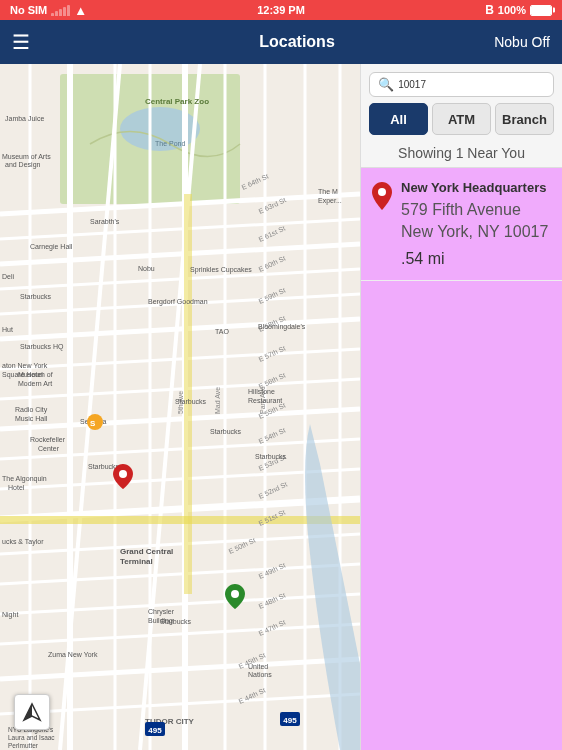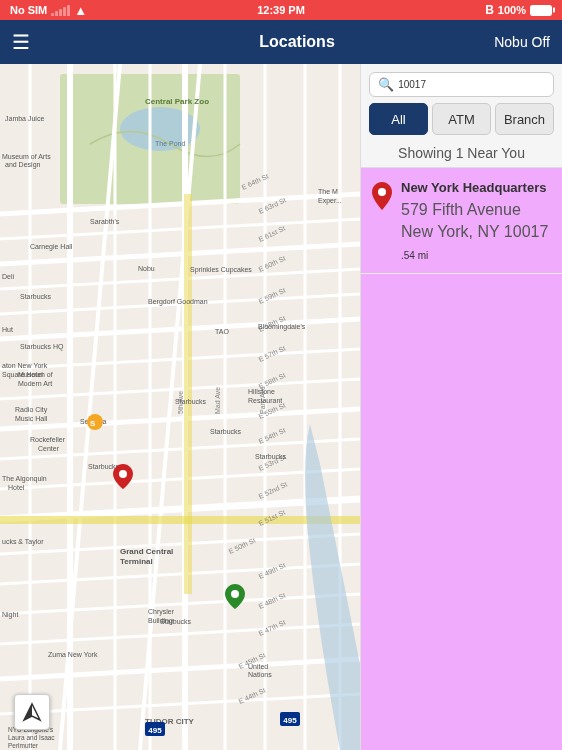--- a/index.html
+++ b/index.html
@@ -123,21 +123,21 @@
       display: flex;
       padding: 0 8px 6px 8px;
       gap: 4px;
     }
     .filter-btn {
       flex: 1;
       height: 32px;
       border: 1px solid #ccc;
       border-radius: 5px;
       font-size: 13px;
-      font-weight: 400;
+      font-weight: 700;
       cursor: pointer;
       background: #e8e8e8;
       color: #333;
     }
     .filter-btn.active {
       background: #1a3a6b;
       color: #fff;
       border-color: #1a3a6b;
     }
 
@@ -177,21 +177,21 @@
       color: #333;
       line-height: 1.3;
     }
     .result-address {
       font-size: 16px;
       color: #555;
       line-height: 1.4;
       margin-top: 2px;
     }
     .result-distance {
-      font-size: 10px;
+      font-size: 16px;
       color: #333;
       margin-top: 6px;
     }
 
     
     .battery {
       display: inline-flex;
       align-items: center;
     }
     .battery-body {

